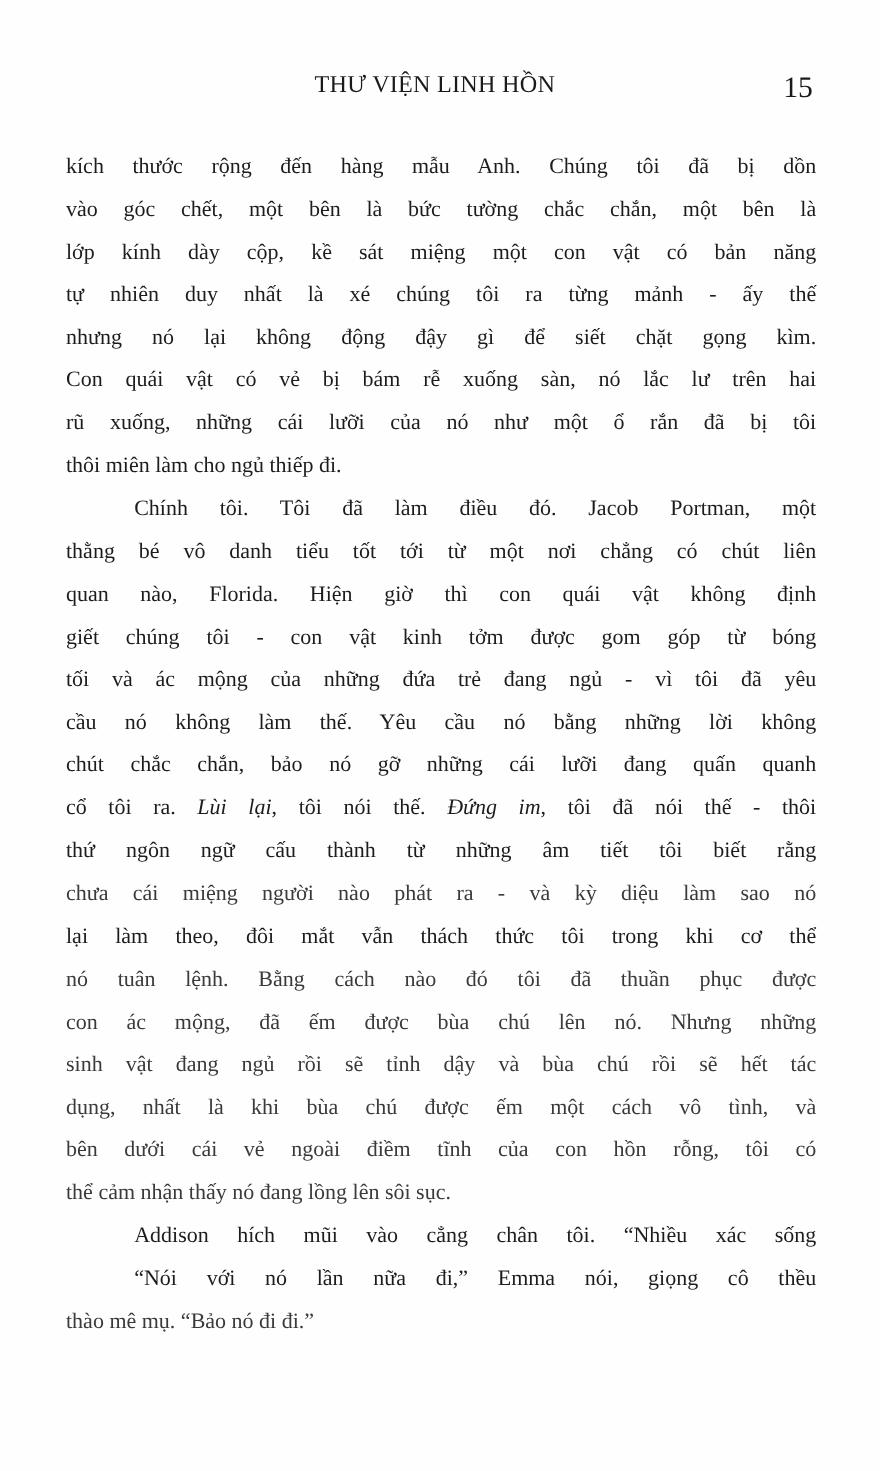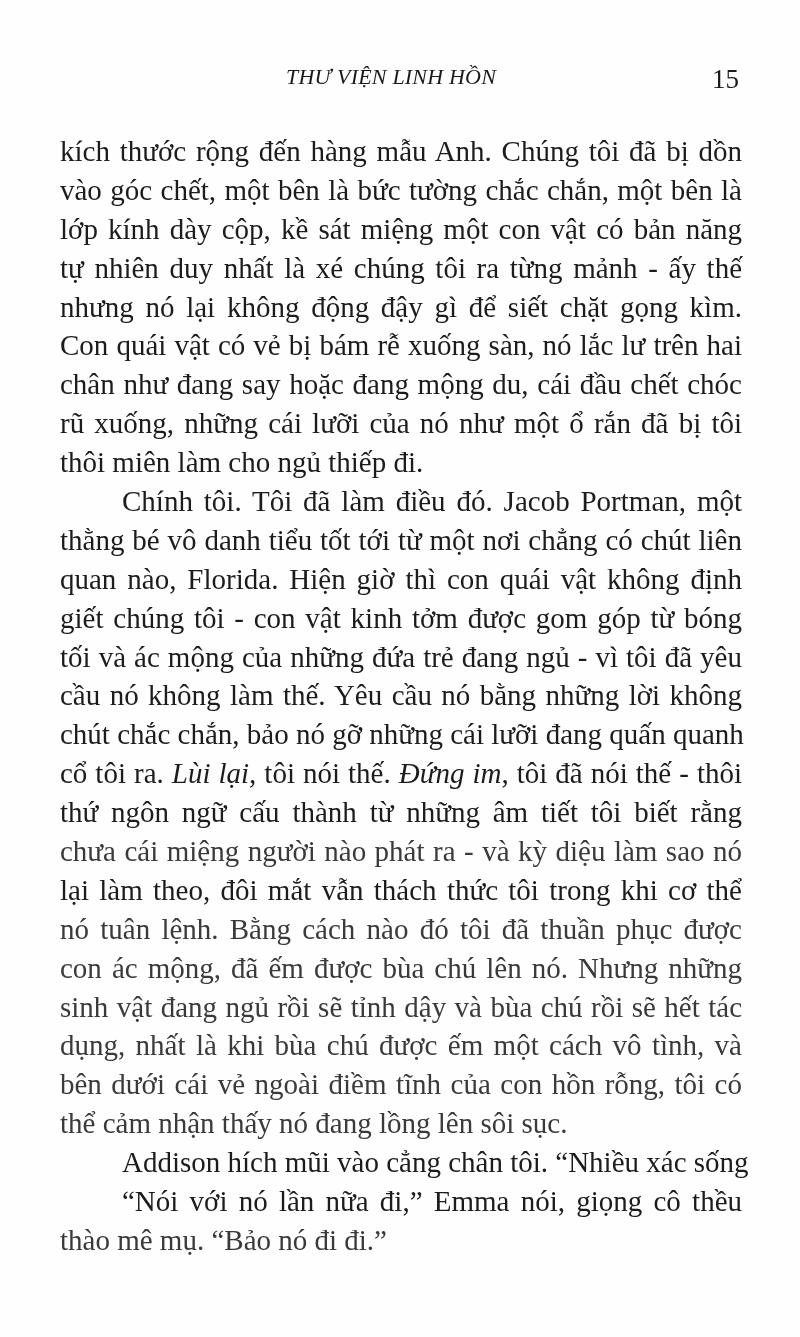--- a/index.html
+++ b/index.html
@@ -2,31 +2,31 @@
 <html><head>
 <meta charset="utf-8">
 <style>
   html, body { margin: 0; padding: 0; background: #ffffff; }
   body { width: 800px; height: 1337px; position: relative; overflow: hidden; }
   .page { position: absolute; left: 0; top: 0; width: 800px; height: 1337px; background: #fefefe; }
   .running-head { position: absolute; top: 64px; left: 0; width: 800px; height: 40px; }
   .running-title {
     position: absolute; left: 286px; top: 0;
     font-family: "Liberation Serif", "DejaVu Serif", serif;
-    font-size: 22px; letter-spacing: 0.2px; color: #1a1a1a; white-space: nowrap; font-style: italic;
+    font-size: 22px; letter-spacing: 0.2px; color: #1a1a1a; white-space: nowrap;
   }
   .page-number {
     position: absolute; left: 712px; top: 0;
     font-family: "Liberation Serif", "DejaVu Serif", serif;
     font-size: 27px; color: #1a1a1a;
   }
   .body-text {
     position: absolute; left: 60px; top: 132px; width: 682px;
     font-family: "Liberation Serif", "DejaVu Serif", serif;
-    font-size: 29px; line-height: 38.9px; color: #1c1c1c;
+    font-size: 20px; line-height: 38.9px; color: #1c1c1c;
   }
   .line { display: block; white-space: nowrap; text-align: justify; text-align-last: justify; height: 38.9px; }
   .line.last { text-align-last: left; }
   .line.indent { padding-left: 62px; }
   .line.faded { color: #3a3a3a; }
   em { font-style: italic; }
 </style>
 </head>
 <body>
 
@@ -38,21 +38,20 @@
 
   <div class="body-text">
 
     <div>
       <span class="line">kích thước rộng đến hàng mẫu Anh. Chúng tôi đã bị dồn</span>
       <span class="line">vào góc chết, một bên là bức tường chắc chắn, một bên là</span>
       <span class="line">lớp kính dày cộp, kề sát miệng một con vật có bản năng</span>
       <span class="line">tự nhiên duy nhất là xé chúng tôi ra từng mảnh - ấy thế</span>
       <span class="line">nhưng nó lại không động đậy gì để siết chặt gọng kìm.</span>
       <span class="line">Con quái vật có vẻ bị bám rễ xuống sàn, nó lắc lư trên hai</span>
-      <span class="line">chân như đang say hoặc đang mộng du, cái đầu chết chóc</span>
       <span class="line">rũ xuống, những cái lưỡi của nó như một ổ rắn đã bị tôi</span>
       <span class="line last">thôi miên làm cho ngủ thiếp đi.</span>
     </div>
 
     <div>
       <span class="line indent">Chính tôi. Tôi đã làm điều đó. Jacob Portman, một</span>
       <span class="line">thằng bé vô danh tiểu tốt tới từ một nơi chẳng có chút liên</span>
       <span class="line">quan nào, Florida. Hiện giờ thì con quái vật không định</span>
       <span class="line">giết chúng tôi - con vật kinh tởm được gom góp từ bóng</span>
       <span class="line">tối và ác mộng của những đứa trẻ đang ngủ - vì tôi đã yêu</span>

